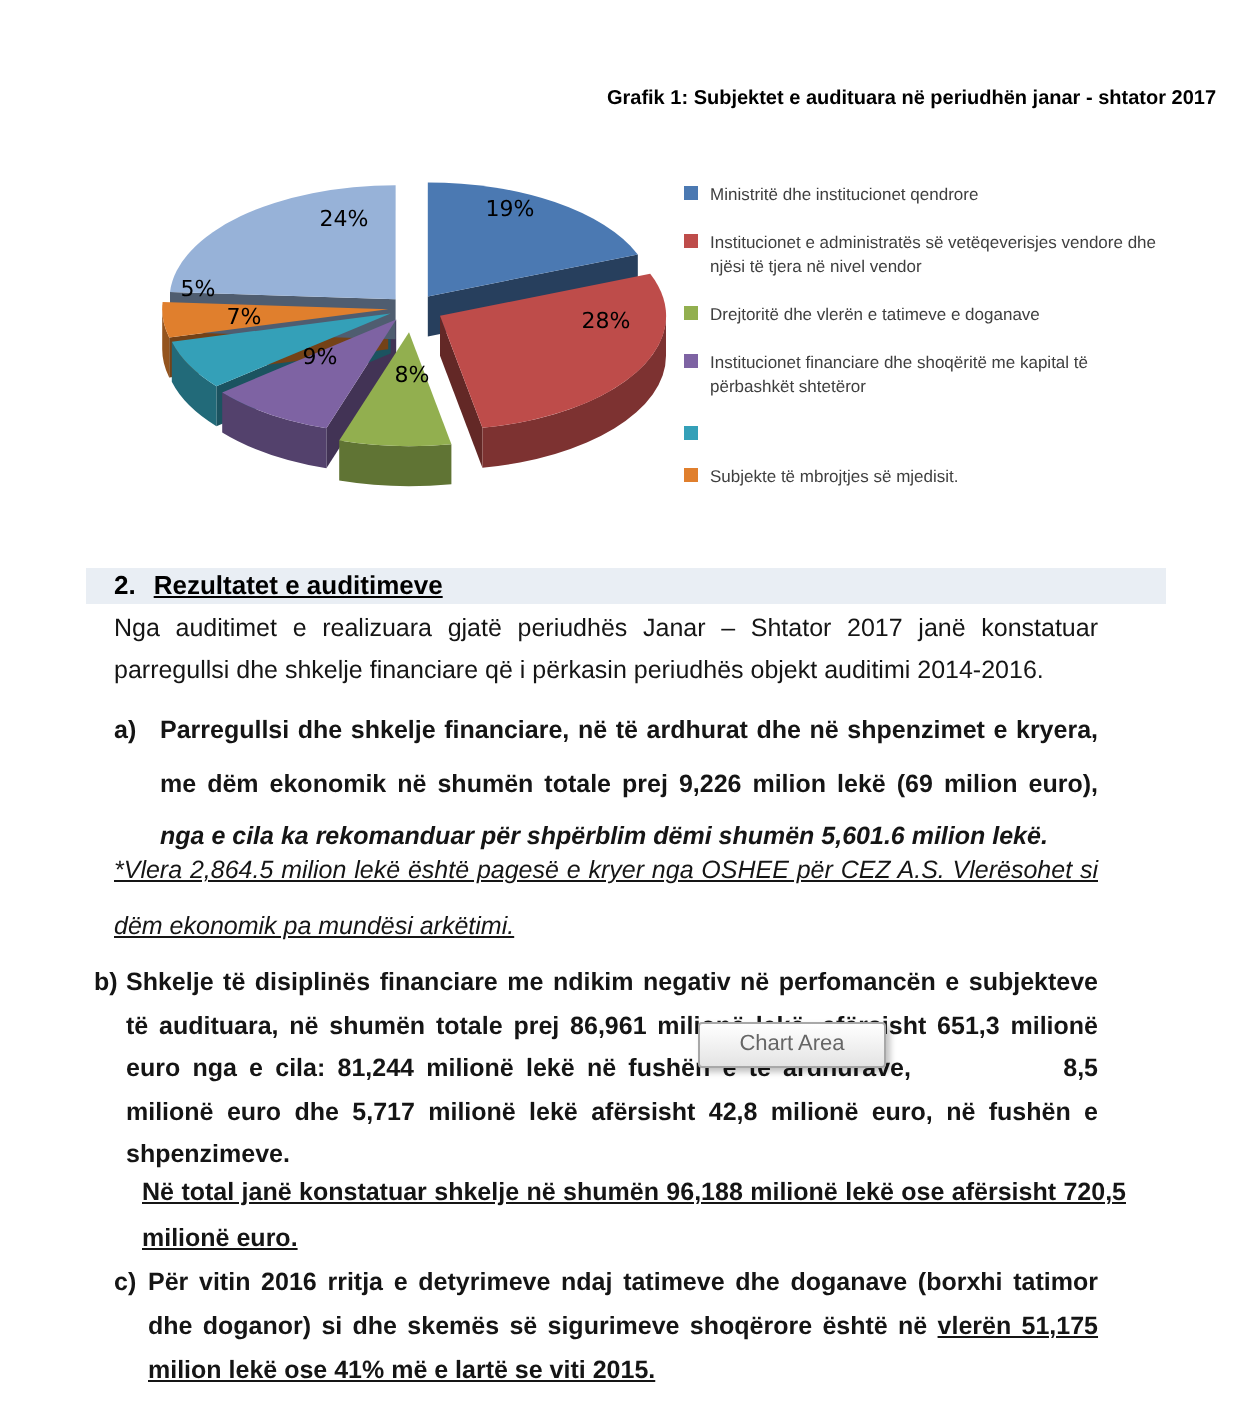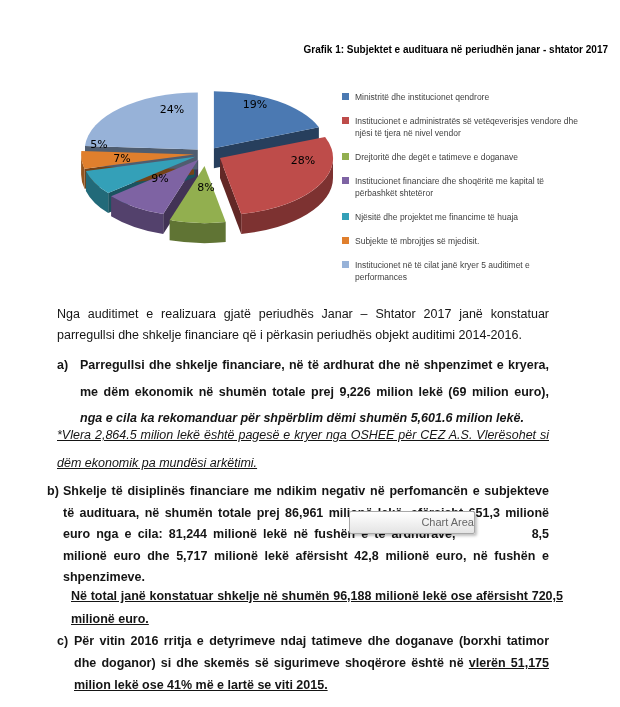--- a/index.html
+++ b/index.html
@@ -30,21 +30,21 @@
   .item-c{left:57px;top:630px;width:492px;line-height:22px;padding-left:17px;}
   .item-marker{position:absolute;left:0;top:0;font-weight:bold;}
   .seg-n{font-weight:bold;}
   .seg-b{font-weight:bold;}
   .seg-bi{font-weight:bold;font-style:italic;}
   .seg-bu{font-weight:bold;text-decoration:underline;}
   .seg-gap{display:inline-block;width:70px;height:1px;}
   .tooltip{position:absolute;left:349px;top:511px;width:92px;height:21px;
         background:linear-gradient(#ffffff,#e4e4e4);border:1px solid #a8a8a8;border-radius:2px;
         box-shadow:2px 2px 3px rgba(0,0,0,.25);font-size:11px;color:#666;
-        text-align:right;line-height:21px;z-index:5;padding-left:32px;}
+        text-align:center;line-height:21px;z-index:5;}
 </style>
 </head>
 <body>
 
 <div class="page">
 
   <div class="doc-title">Grafik 1: Subjektet e audituara  në periudhën  janar - shtator 2017</div>
 
   <div class="chart-object">
     <svg class="pie-svg" id="pie" viewBox="0 0 300 195">
@@ -78,41 +78,39 @@
         <div class="legend-item">
           <span class="legend-swatch" style="background: rgb(75, 121, 178);"></span>
           <span>Ministritë dhe institucionet qendrore</span>
         </div>
         <div class="legend-item">
           <span class="legend-swatch" style="background: rgb(190, 76, 74);"></span>
           <span>Institucionet e administratës së vetëqeverisjes vendore dhe njësi të tjera në nivel vendor</span>
         </div>
         <div class="legend-item">
           <span class="legend-swatch" style="background: rgb(146, 175, 79);"></span>
-          <span>Drejtoritë dhe degët e tatimeve e doganave</span>
+          <span>Drejtoritë dhe vlerën e tatimeve e doganave</span>
         </div>
         <div class="legend-item">
           <span class="legend-swatch" style="background: rgb(126, 99, 163);"></span>
           <span>Institucionet financiare dhe shoqëritë me kapital të përbashkët shtetëror</span>
         </div>
         <div class="legend-item">
           <span class="legend-swatch" style="background: rgb(52, 160, 184);"></span>
-          <span>Njësitë dhe projektet me financime të huaja</span>
         </div>
         <div class="legend-item">
           <span class="legend-swatch" style="background: rgb(224, 127, 45);"></span>
           <span>Subjekte të mbrojtjes së mjedisit.</span>
         </div>
-        <div class="legend-item">
-          <span class="legend-swatch" style="background: rgb(151, 178, 216);"></span>
-          <span>Institucionet në të cilat janë kryer 5 auditimet e performances</span>
-        </div>
       </div>
   </div>
 
+  <div class="heading-bar">
+    <span>2.</span><span class="heading-underline">Rezultatet e auditimeve</span>
+  </div>
 
   <div class="para intro">Nga auditimet e realizuara gjatë periudhës Janar – Shtator 2017 janë konstatuar parregullsi dhe shkelje financiare që i përkasin periudhës objekt auditimi 2014-2016.</div>
 
   <div class="para item item-a">
     <span class="item-marker">a)</span>
     <span><span class="seg-n">Parregullsi dhe shkelje financiare, në të ardhurat dhe në shpenzimet e kryera, me dëm ekonomik në </span><span class="seg-b">shumën totale prej 9,226 milion lekë (69 milion euro)</span><span class="seg-n">, </span><span class="seg-bi">nga e cila ka rekomanduar për shpërblim dëmi shumën 5,601.6 milion lekë.</span></span>
   </div>
 
   <div class="para note">*Vlera 2,864.5 milion lekë është pagesë e kryer nga OSHEE për CEZ A.S. Vlerësohet si dëm ekonomik pa mundësi arkëtimi.</div>
 

